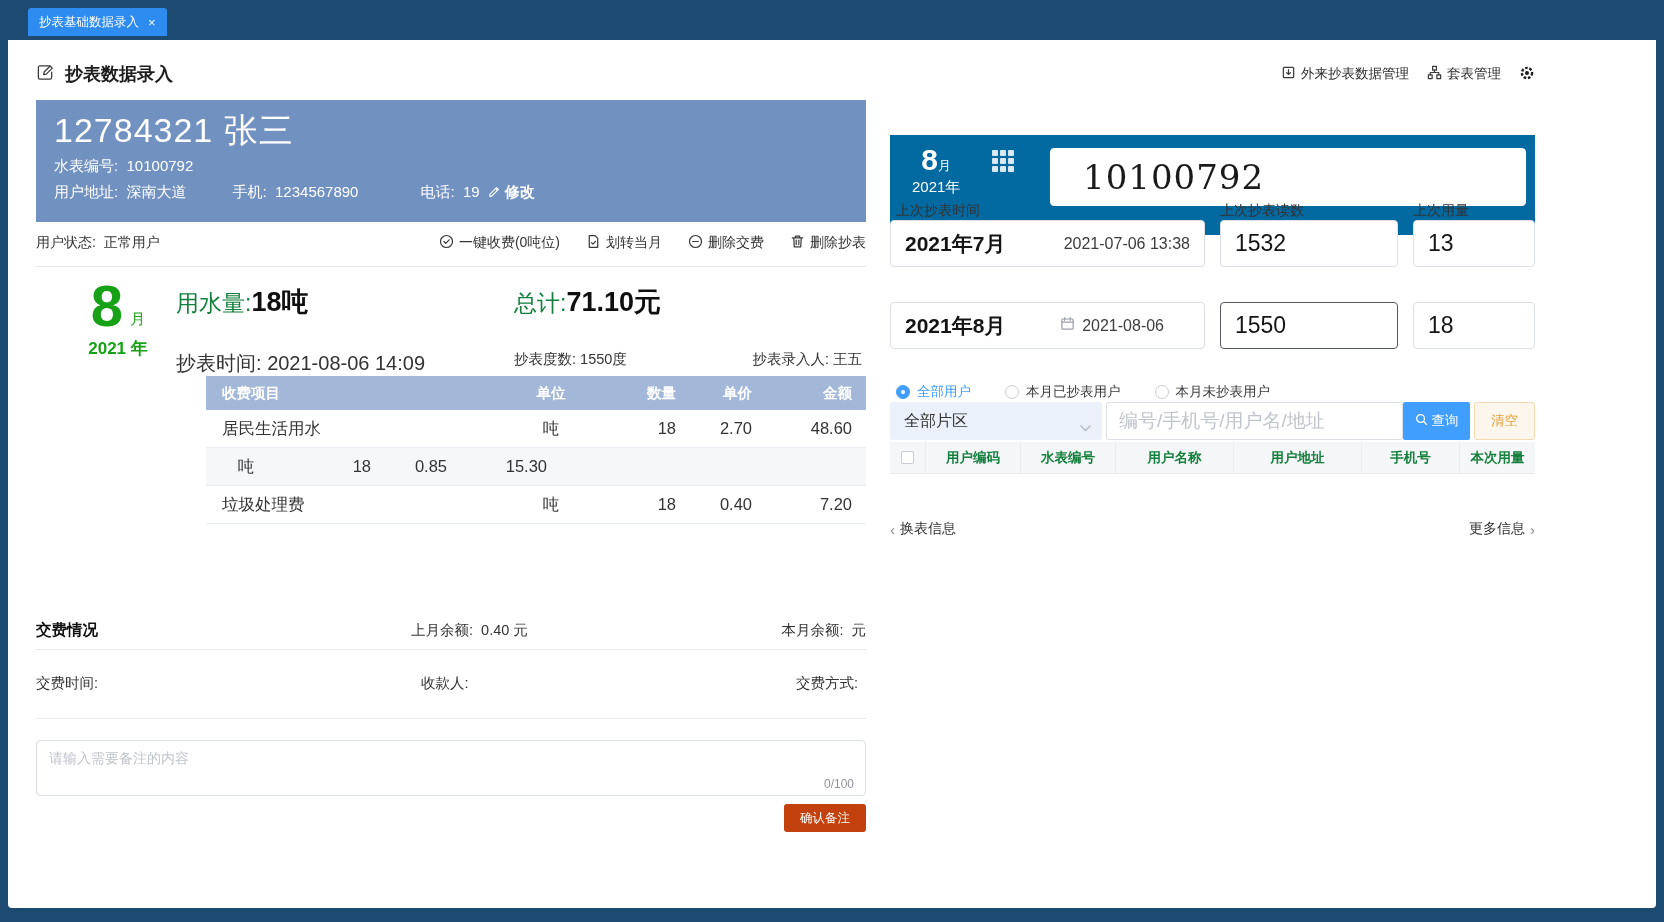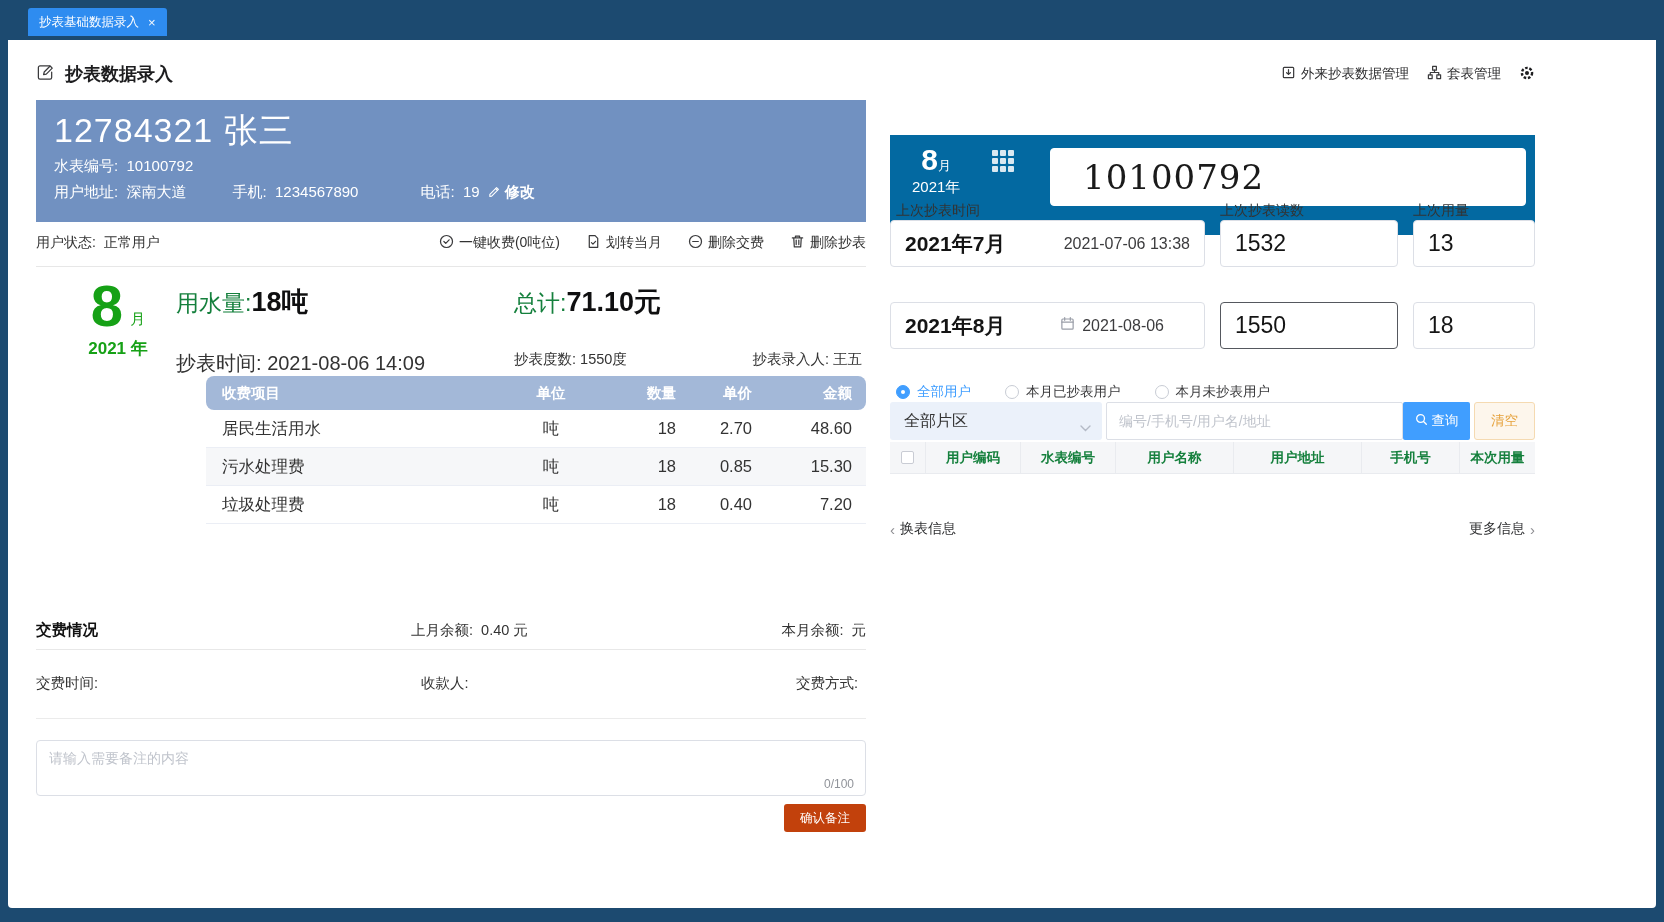--- a/index.html
+++ b/index.html
@@ -51,21 +51,21 @@
   .stat1 { position:absolute; left:140px; top:184px; }
   .stat2 { position:absolute; left:478px; top:184px; }
   .stat-label { font-size:23px; color:#15803d; }
   .stat-value { font-size:27px; font-weight:bold; color:#0f0f10; }
   .sub1 { position:absolute; left:140px; top:250px; font-size:20px; color:#333; }
   .sub2 { position:absolute; left:478px; top:250px; font-size:14.5px; color:#333; }
   .sub3 { position:absolute; right:4px; top:250px; font-size:14.5px; color:#333; }
   
   .fee-table { position:absolute; left:170px; top:276px; width:660px; }
   .fee-hrow { display:flex; align-items:center; height:34px; background:#a3b8d8; color:#fff;
-              font-size:14.5px; font-weight:bold;border-radius:8px; }
+              font-size:14.5px; font-weight:bold; }
   .fee-row { display:flex; align-items:center; height:38px; font-size:16.5px; color:#333;
              border-bottom:1px solid #ebeef5; background:#fff; }
   .fee-row.alt { background:#f6f7f9; }
   .c-item { flex:1; padding-left:16px; text-align:left; }
   .c-unit { width:80px; text-align:center; }
   .c-qty  { width:85px; text-align:right; }
   .c-price{ width:76px; text-align:right; }
   .c-amt  { width:114px; text-align:right; padding-right:14px; }
   
   .pay-head { position:absolute; left:0; top:520px; width:100%; height:30px;
@@ -121,21 +121,21 @@
   .radio.checked .rdot::after { content:""; position:absolute; left:4px; top:4px; width:4px; height:4px;
       border-radius:50%; background:#fff; }
   .radio.checked span { color:#409eff; }
   
   .search-row { position:absolute; left:0; top:302px; width:100%; height:38px; }
   .region-select { position:absolute; left:0; top:0; width:212px; height:38px; background:#ebf1fa;
       border-radius:3px; display:flex; align-items:center; padding-left:14px; font-size:16px;
       color:#333; cursor:pointer; }
   .sel-arrow { position:absolute; right:11px; top:16px; }
   .search-input { position:absolute; left:216px; top:0; width:297px; height:38px;
-      border:1px solid #dcdfe6; border-radius:2px; padding-left:12px; font-size:14px; color:#333;
+      border:1px solid #dcdfe6; border-radius:2px; padding-left:12px; font-size:19px; color:#333;
       font-family:inherit; outline:none; }
   .search-input::placeholder { color:#c0c4cc; }
   .query-btn { position:absolute; left:513px; top:0; width:67px; height:38px; background:#409eff;
       border:none; border-radius:2px; color:#fff; font-size:13.5px; display:flex; align-items:center;
       justify-content:center; gap:4px; cursor:pointer; font-family:inherit; }
   .clear-btn { position:absolute; left:584px; top:0; width:61px; height:38px; background:#fdf6ec;
       border:1px solid #f5dab1; border-radius:3px; color:#e6a23c; font-size:13.5px; cursor:pointer;
       font-family:inherit; }
   
   .utable { position:absolute; left:0; top:342px; width:100%; }
@@ -319,21 +319,20 @@
         <span class="c-amt">金额</span>
       </div>
       <div class="fee-row">
         <span class="c-item">居民生活用水</span>
         <span class="c-unit">吨</span>
         <span class="c-qty">18</span>
         <span class="c-price">2.70</span>
         <span class="c-amt">48.60</span>
       </div>
       <div class="fee-row alt">
-        <span class="c-item">污水处理费</span>
         <span class="c-unit">吨</span>
         <span class="c-qty">18</span>
         <span class="c-price">0.85</span>
         <span class="c-amt">15.30</span>
       </div>
       <div class="fee-row">
         <span class="c-item">垃圾处理费</span>
         <span class="c-unit">吨</span>
         <span class="c-qty">18</span>
         <span class="c-price">0.40</span>

